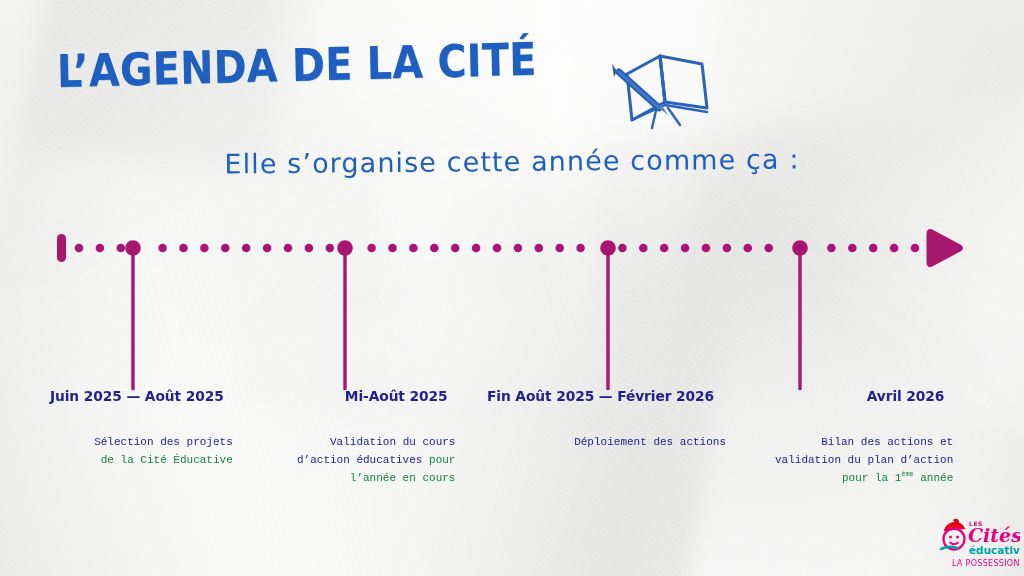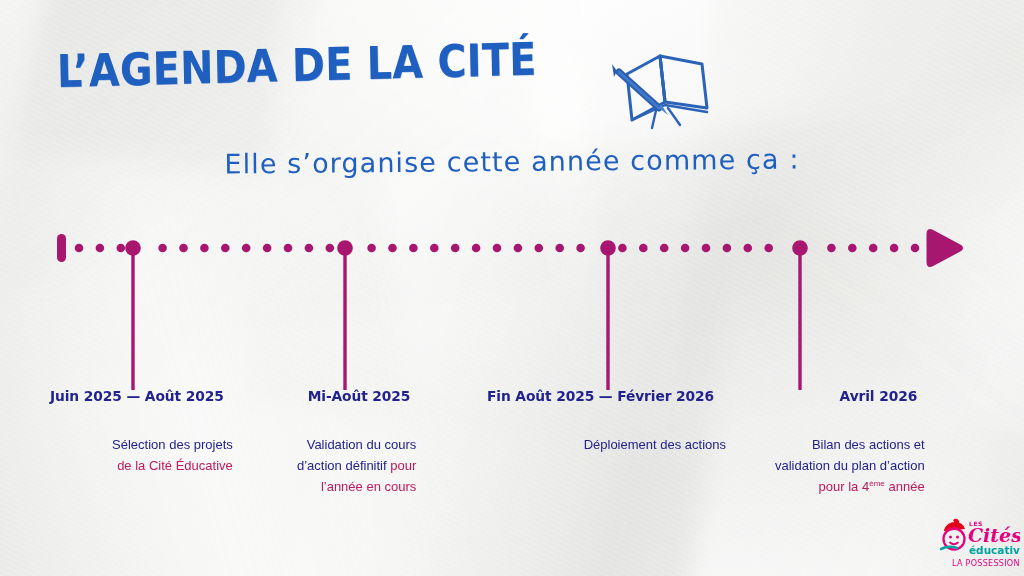--- a/index.html
+++ b/index.html
@@ -145,28 +145,28 @@
     font-weight: 700;
     font-size: 14.5px;
     letter-spacing: -0.1px;
     color: #22228f;
     white-space: nowrap;
     transform: scaleX(.95);
     transform-origin: left center;
   }
   .ms-body {
     margin-top: 30px;
-    font-family: Liberation Sans, sans-serif;
-    font-size: 13px;
+    font-family: Liberation Mono, monospace;
+    font-size: 11px;
     line-height: 1.62;
     color: #22228f;
     max-width: 215px;
   }
   .ms-body .soft {
-    color: #be185d;
+    color: #15803d;
   }
   .ms-body sup {
     font-size: 0.62em;
     vertical-align: super;
     line-height: 0;
   }
 
   
   .logo {
     position: absolute;
@@ -278,39 +278,39 @@
     <div class="ms-body">
       <span>Sélection des projets</span><br>
       <span class="soft">de la Cité Éducative</span>
     </div>
   </div>
 
   <div class="milestone" style="left:297px;">
     <div class="ms-date">Mi-Août 2025</div>
     <div class="ms-body">
       <span>Validation du cours</span><br>
-      <span>d’action définitif</span>
+      <span>d’action éducatives</span>
       <span class="soft">pour</span><br>
       <span class="soft">l’année en cours</span>
     </div>
   </div>
 
   <div class="milestone" style="left:487px;">
     <div class="ms-date">Fin Août 2025 — Février 2026</div>
     <div class="ms-body" style="max-width:240px;">
       <span>Déploiement des actions</span>
     </div>
   </div>
 
   <div class="milestone" style="left:775px;">
     <div class="ms-date">Avril 2026</div>
     <div class="ms-body" style="max-width:230px;">
       <span>Bilan des actions et</span><br>
       <span>validation du plan d’action</span><br>
-      <span class="soft">pour la 4</span><sup class="soft">ème</sup><span class="soft"> année</span>
+      <span class="soft">pour la 1</span><sup class="soft">ème</sup><span class="soft"> année</span>
     </div>
   </div>
 
   <div class="logo">
     <svg width="82" height="54" viewBox="0 0 82 54">
 
       <g>
         <path d="M6 14 q3 -8 11 -8 q8 0 10 7 l-21 2 Z" fill="#E2001A"></path>
         <path d="M15 4 q4 -3 6 1 q1 3 -3 4" fill="#E2001A"></path>
         <circle cx="16" cy="23" r="10.5" fill="none" stroke="#E6007E" stroke-width="2.3"></circle>

